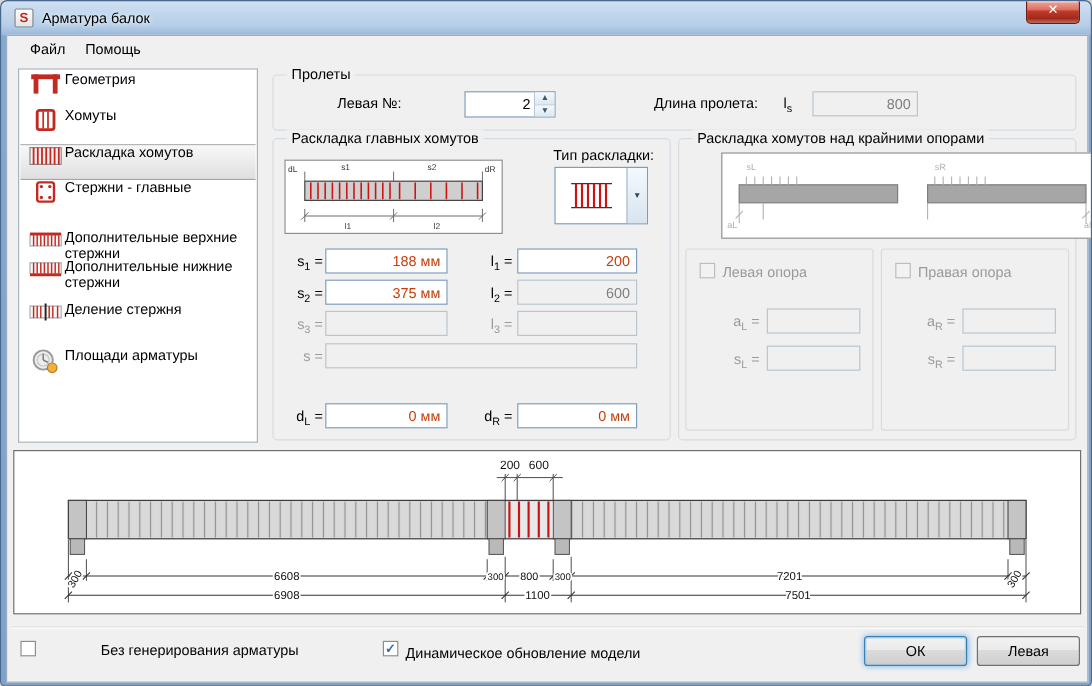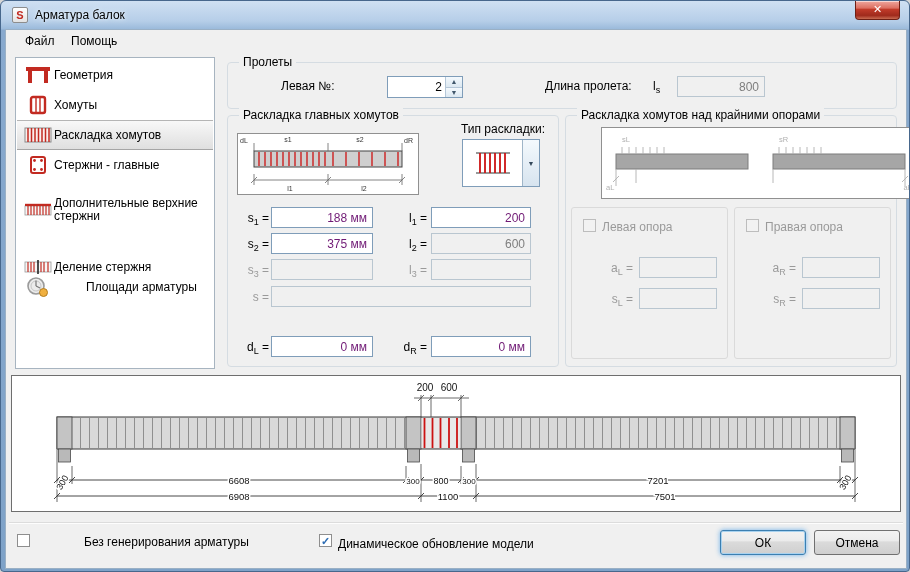--- a/index.html
+++ b/index.html
@@ -8,29 +8,29 @@
     background:linear-gradient(180deg,#cfe0f2 0px,#b6cee8 20px,#9bbadb 28px,#88a9ce 29px,#7ea2c8 100%);
     border:1px solid #47678c; border-radius:6px 6px 4px 4px; overflow:hidden; margin:0 auto; }
   .client { position:absolute; left:4px; top:28px; width:902px; height:540px; background:#f0f0f0; border:1px solid #9ab0c5; }
   .app-icon { position:absolute; left:11px; top:6px; width:16px; height:16px; background:linear-gradient(#ffffff,#e3e3e3); border:1px solid #8d8d8d; border-radius:2px; color:#c22a21; font-weight:bold; font-size:11px; line-height:14px; text-align:center; }
   .title-text { position:absolute; left:34px; top:7px; text-shadow:0 0 3px #e8f2fb,0 0 6px #e8f2fb; white-space:nowrap; }
   .close-btn { position:absolute; top:0; right:9px; width:45px; height:19px; color:#fff; font-size:11px; line-height:16px; text-align:center;
     background:linear-gradient(180deg,#efa79e 0%,#dc6e60 40%,#c23b2a 45%,#a02a1c 80%,#c86b52 100%);
     border:1px solid #6e1f14; border-top:none; border-radius:0 0 4px 4px; box-shadow:inset 0 1px 0 rgba(255,255,255,.55); cursor:pointer; }
   .menu-item { position:absolute; height:20px; line-height:20px; padding:0 10px; cursor:default; }
   .sidebar { position:absolute; left:14px; top:56px; width:200px; height:312px; background:#fff; border:1px solid #a7b4c0; }
-  .side-item { position:absolute; left:1px; right:1px; display:flex; align-items:center; padding-left:5px; cursor:pointer; }
+  .side-item { position:absolute; left:1px; right:1px; display:flex; padding-left:5px; cursor:pointer; }
   .side-item.sel { background:linear-gradient(180deg,#f8f8f8,#dfdfdf); border-top:1px solid #b5b5b5; border-bottom:1px solid #a5a5a5; }
   .side-ico { width:32px; flex:0 0 32px; display:flex; justify-content:center; }
   .side-lab { font-size:12px; line-height:13px; padding-right:2px; }
   .grp { position:absolute; border:1px solid #d5dce2; border-radius:4px; }
   .grp-title { position:absolute; background:#f0f0f0; padding:0 4px; white-space:nowrap; }
   .lab { position:absolute; white-space:nowrap; }
   .dis { color:#9a9a9a; }
-  .tin { position:absolute; height:21px; border:1px solid #7f9db9; background:#fff; font-family:inherit; font-size:12px; text-align:right; padding:0 5px; color:#701a75; }
+  .tin { position:absolute; height:21px; border:1px solid #7f9db9; background:#fff; font-family:inherit; font-size:12px; text-align:right; padding:0 5px; color:#c2410c; }
   .tin:disabled { background:#f0f0f0; border-color:#b9c6d0; color:#7e7e7e; }
   .flab { position:absolute; width:34px; text-align:right; white-space:nowrap; }
   sub { font-size:9px; }
   .spinner { position:absolute; height:22px; border:1px solid #7f9db9; background:#fff; display:flex; }
   .spin-in { flex:1; border:none; outline:none; font-family:inherit; font-size:12px; text-align:right; padding:0 3px; background:transparent; min-width:0; }
   .spin-btns { width:17px; border-left:1px solid #b5c7d8; display:flex; flex-direction:column; }
   .spin-b { flex:1; font-size:7px; line-height:9px; text-align:center; color:#41586c; background:linear-gradient(180deg,#f4f9fd,#dce8f1); cursor:pointer; }
   .spin-b.up { border-bottom:1px solid #b5c7d8; }
   .combo { position:absolute; border:1px solid #7f9db9; background:#fff; display:flex; cursor:pointer; }
   .combo-icon { flex:1; display:flex; align-items:center; justify-content:center; }
@@ -121,38 +121,57 @@
               <line x1="16" y1="4" x2="16" y2="13"></line>
               <line x1="19" y1="4" x2="19" y2="13"></line>
               <line x1="22" y1="4" x2="22" y2="13"></line>
               <line x1="25" y1="4" x2="25" y2="13"></line>
             </g>
             <rect x="1" y="1.8" width="26" height="2.2" fill="#c22a21"></rect>
           </svg>
       </span>
       <span class="side-lab">Дополнительные верхние стержни</span>
     </div>
+    <div class="side-item" style="top:158px;height:36px;">
+      <span class="side-ico">
+        <svg width="28" height="16" viewBox="0 0 28 16">
+            <rect x="1" y="3" width="26" height="9" fill="#f7f7f7" stroke="#9a9a9a" stroke-width="0.8"></rect>
+            <g stroke="#c22a21" stroke-width="1.2">
+              <line x1="4" y1="3" x2="4" y2="12"></line>
+              <line x1="7" y1="3" x2="7" y2="12"></line>
+              <line x1="10" y1="3" x2="10" y2="12"></line>
+              <line x1="13" y1="3" x2="13" y2="12"></line>
+              <line x1="16" y1="3" x2="16" y2="12"></line>
+              <line x1="19" y1="3" x2="19" y2="12"></line>
+              <line x1="22" y1="3" x2="22" y2="12"></line>
+              <line x1="25" y1="3" x2="25" y2="12"></line>
+            </g>
+            <rect x="1" y="12" width="26" height="2.2" fill="#c22a21"></rect>
+          </svg>
+      </span>
+      <span class="side-lab">Дополнительные нижние стержни</span>
+    </div>
     <div class="side-item" style="top:194px;height:30px;">
       <span class="side-ico">
         <svg width="28" height="16" viewBox="0 0 28 16">
             <rect x="1" y="3" width="26" height="10" fill="#f7f7f7" stroke="#9a9a9a" stroke-width="0.8"></rect>
             <g stroke="#c22a21" stroke-width="1.2">
               <line x1="4" y1="3" x2="4" y2="13"></line>
               <line x1="7" y1="3" x2="7" y2="13"></line>
               <line x1="10" y1="3" x2="10" y2="13"></line>
               <line x1="17" y1="3" x2="17" y2="13"></line>
               <line x1="20" y1="3" x2="20" y2="13"></line>
               <line x1="24" y1="3" x2="24" y2="13"></line>
             </g>
             <line x1="14" y1="1" x2="14" y2="15" stroke="#222" stroke-width="1.6"></line>
           </svg>
       </span>
       <span class="side-lab">Деление стержня</span>
     </div>
-    <div class="side-item" style="top:212px;height:34px;gap:32px;">
+    <div class="side-item" style="top:232px;height:34px;">
       <span class="side-ico">
         <svg width="24" height="22" viewBox="0 0 24 22">
             <circle cx="10" cy="10" r="8" fill="#ececec" stroke="#9a9a9a" stroke-width="1.6"></circle>
             <circle cx="10" cy="10" r="5" fill="none" stroke="#c6c6c6" stroke-width="1"></circle>
             <line x1="10" y1="10" x2="10" y2="4.5" stroke="#777" stroke-width="1.2"></line>
             <line x1="10" y1="10" x2="14" y2="12" stroke="#777" stroke-width="1.2"></line>
             <circle cx="17.5" cy="16.5" r="4" fill="#f0b040" stroke="#b57f20" stroke-width="1"></circle>
           </svg>
       </span>
       <span class="side-lab">Площади арматуры</span>
@@ -394,14 +413,14 @@
       </g>
     </svg>
   </div>
 
   <div class="divider"></div>
   <div class="checkbox" style="left:16px;top:533px;"></div>
   <div class="lab" style="left:35px;top:534px;margin-left:48px;">Без генерирования арматуры</div>
   <div class="checkbox" style="left:318px;top:533px;"><span>✓</span></div>
   <div class="lab" style="left:337px;top:536px;text-align:center;">Динамическое обновление модели</div>
   <button class="btn default" style="left:719px;top:529px;width:86px;">ОК</button>
-  <button class="btn" style="left:813px;top:529px;width:86px;">Отмена</button>
+  <button class="btn" style="left:813px;top:529px;width:86px;">Левая</button>
 </div>
 
 </body></html>

